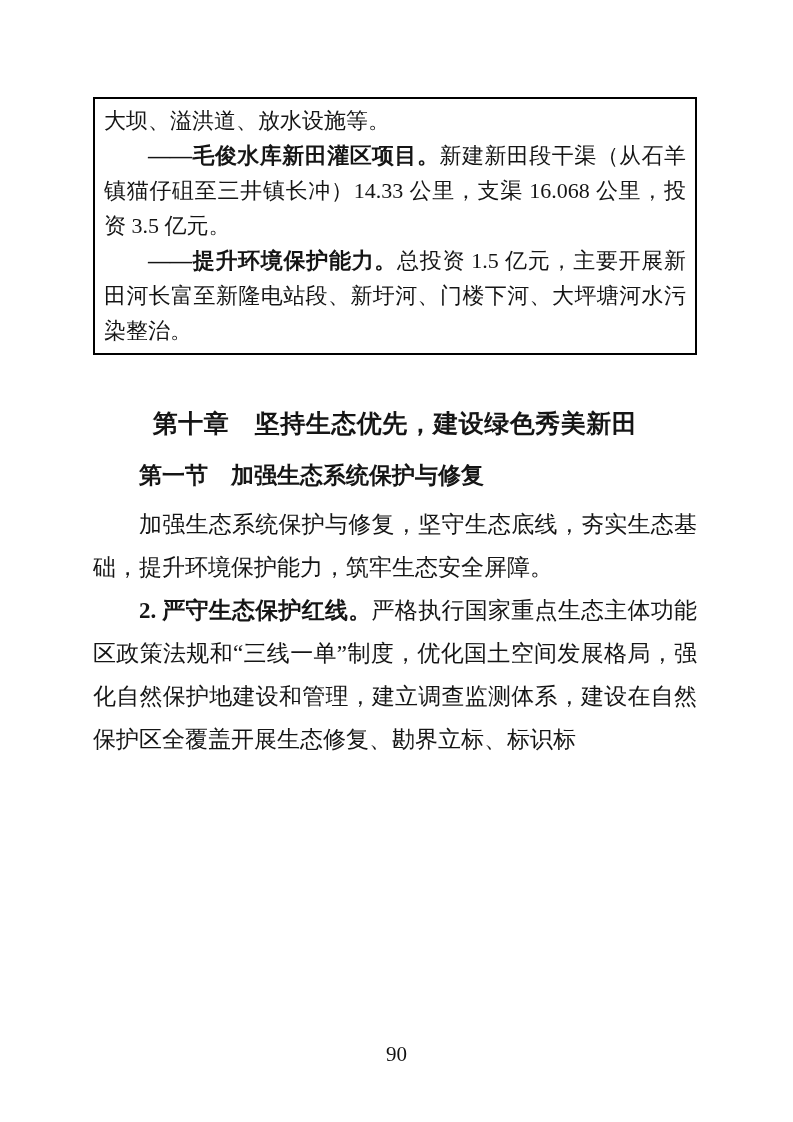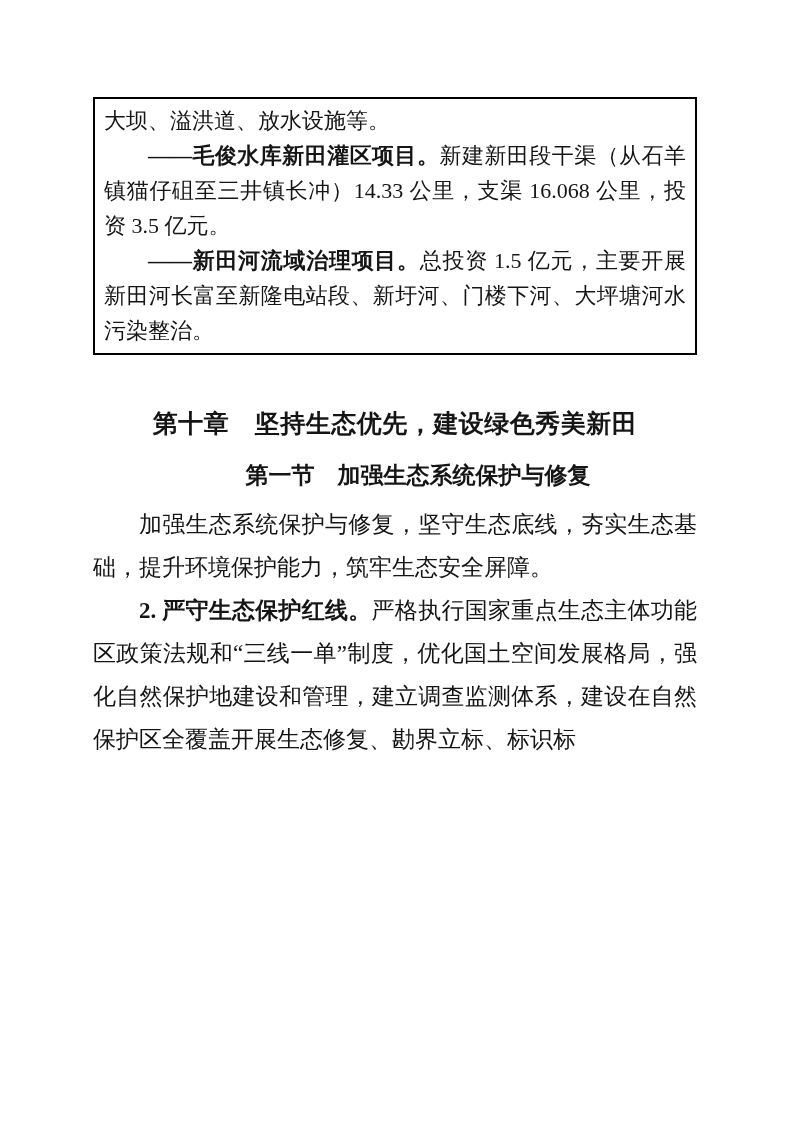--- a/index.html
+++ b/index.html
@@ -49,21 +49,20 @@
     text-indent:2em;
   }
   .intro { margin-top:40px; }
   .section {
     margin:21px 0 0 0;
     padding-left:2em;
     font-family:"Liberation Sans", sans-serif;
     font-weight:bold;
     font-size:23px;
     line-height:32px;
-    text-align:center;
   }
   .after-section { margin-top:12px; }
   .page-number {
     position:absolute;
     top:1042px; left:0;
     width:100%;
     text-align:center;
     font-size:21px;
     font-family:"Liberation Serif", serif;
     color:#111111;
@@ -76,30 +75,31 @@
   <div class="content">
 
     <div class="info-box">
       <p class="box-para no-indent">
         <span>大坝、溢洪道、放水设施等。</span>
       </p>
       <p class="box-para">
         <span class="label">——毛俊水库新田灌区项目。</span><span>新建新田段干渠（从石羊镇猫仔砠至三井镇长冲）14.33 公里，支渠 16.068 公里，投资 3.5 亿元。</span>
       </p>
       <p class="box-para">
-        <span class="label">——新田河流域治理项目。</span><span>总投资 1.5 亿元，主要开展新田河长富至新隆电站段、新圩河、门楼下河、大坪塘河水污染整治。</span>
+        <span class="label">——提升环境保护能力。</span><span>总投资 1.5 亿元，主要开展新田河长富至新隆电站段、新圩河、门楼下河、大坪塘河水污染整治。</span>
       </p>
     </div>
 
     <h1 class="chapter">第十章　坚持生态优先，建设绿色秀美新田</h1>
 
 
     <h2 class="section">第一节　加强生态系统保护与修复</h2>
 
     <p class="body-para after-section">加强生态系统保护与修复，坚守生态底线，夯实生态基础，提升环境保护能力，筑牢生态安全屏障。</p>
 
     <p class="body-para">
       <span class="label">2. 严守生态保护红线。</span><span>严格执行国家重点生态主体功能区政策法规和“三线一单”制度，优化国土空间发展格局，强化自然保护地建设和管理，建立调查监测体系，建设在自然保护区全覆盖开展生态修复、勘界立标、标识标</span>
     </p>
 
   </div>
 
+  <div class="page-number">90</div>
 </div>
 
 </body></html>

